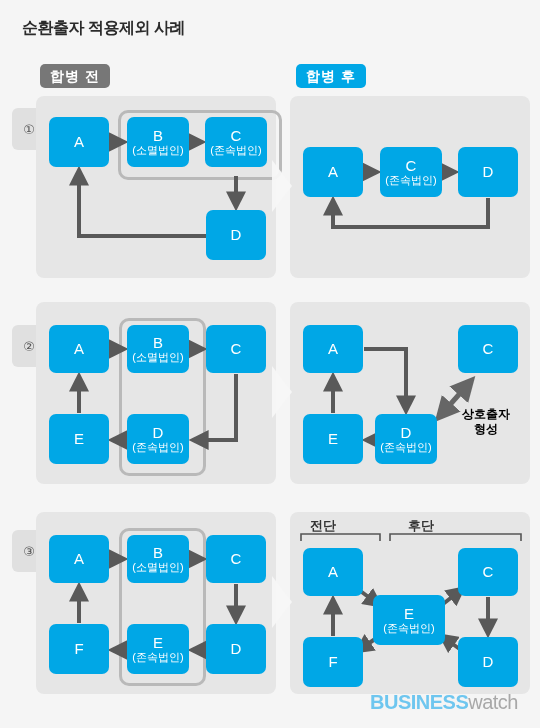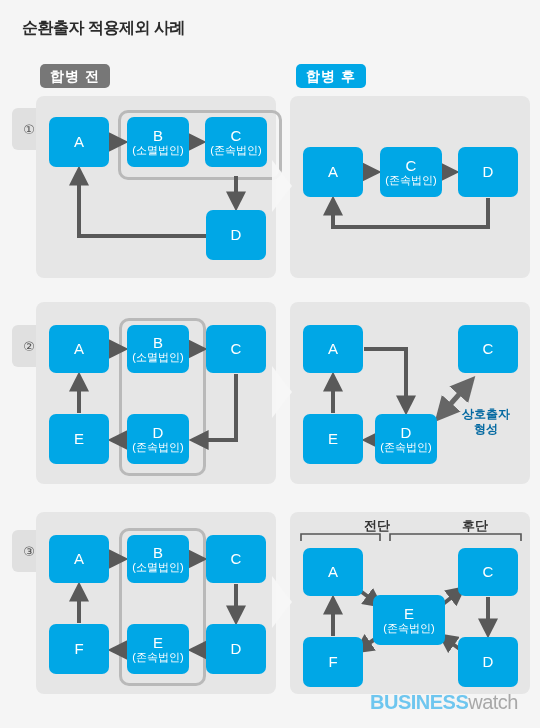--- a/index.html
+++ b/index.html
@@ -81,26 +81,26 @@
     border-radius:10px;
     z-index:3;
     background:transparent;
   }
 
   
   .links{position:absolute;left:0;top:0;width:540px;height:728px;z-index:3;pointer-events:none;}
 
   
   .ann{
-    position:absolute;color:#0369a1;font-size:12px;font-weight:bold;
+    position:absolute;color:#000000;font-size:12px;font-weight:bold;
     text-align:center;line-height:1.25;z-index:5;
   }
   .bracket-label{
     position:absolute;color:#333;font-size:13px;font-weight:bold;
-    text-align:right;z-index:5;
+    text-align:left;z-index:5;
   }
 
   
   .logo{
     position:absolute;right:22px;bottom:14px;
     font-size:20px;font-weight:bold;letter-spacing:-0.5px;z-index:6;
   }
   .logo .b{color:#6ec6ef;}
   .logo .w{color:#a8a8a8;font-weight:normal;}
 </style>

